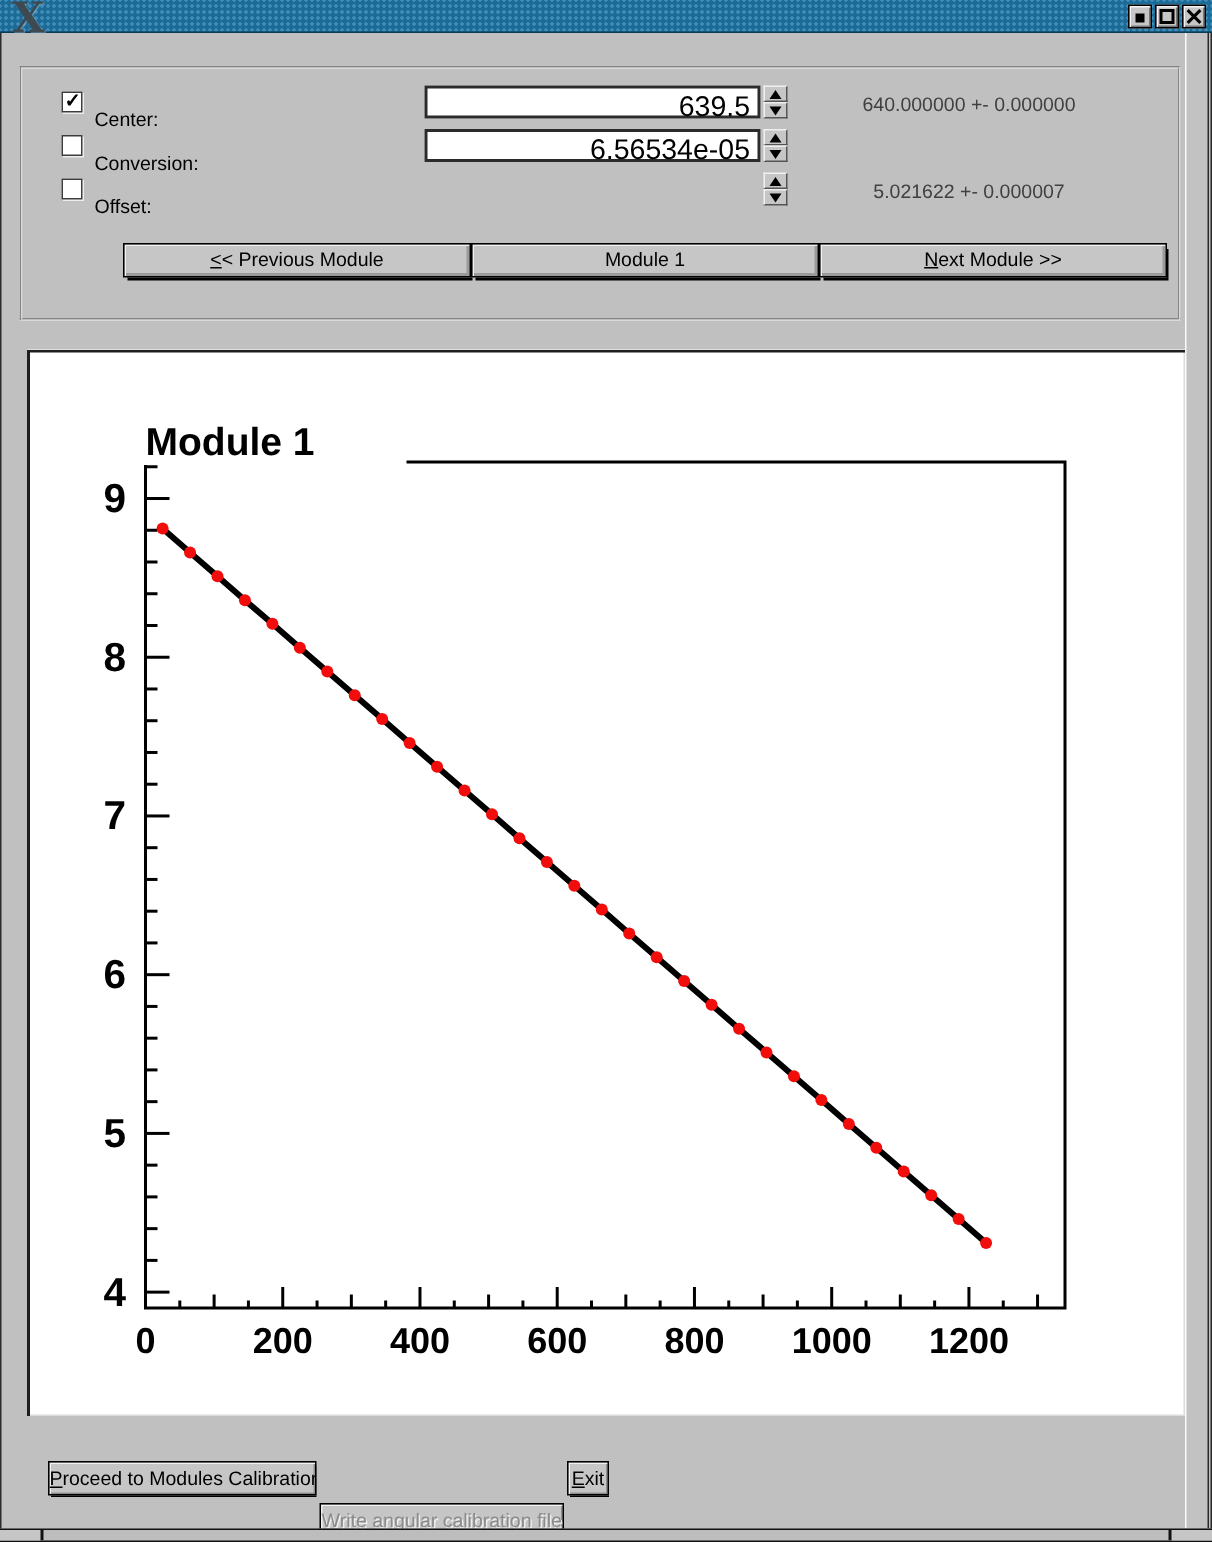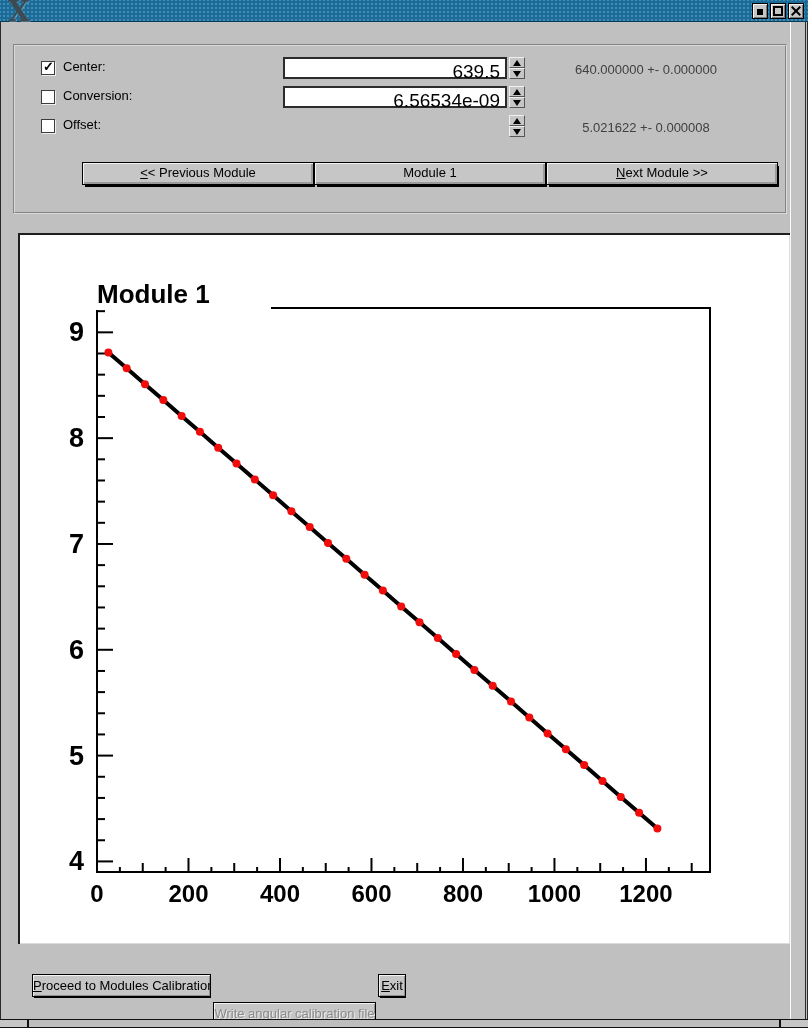--- a/index.html
+++ b/index.html
@@ -26,21 +26,21 @@
   .glyph-x.a{transform:rotate(45deg);} .glyph-x.b{transform:rotate(-45deg);}
 
   
   .panel{position:absolute;left:13px;top:44px;width:774px;height:170px;
     border:2px groove #d9d9d9;}
   .crow{position:absolute;left:0;width:770px;height:22px;}
   .crow.r1{top:11px}.crow.r2{top:40px}.crow.r3{top:69px}
   .checkbox{position:absolute;left:26px;top:4px;width:14px;height:14px;background:#fff;
     border:1px solid #3c3c3c;box-shadow:1px 1px 0 #ededed;cursor:default;}
   .checkbox .check{position:absolute;left:1px;top:-3px;font-size:13px;font-weight:bold;color:#000;}
-  .cb-label{position:absolute;left:48px;top:2px;font-size:13px;color:#000;}
+  .cb-label{position:absolute;left:48px;top:15px;font-size:13px;color:#000;}
   .entry{position:absolute;left:268px;top:0;width:224px;height:22px;background:#fff;
     border:2px solid #2b2b2b;font-size:19px;text-align:right;padding:2px 5px 0 0;color:#000;}
   .spin{position:absolute;left:494px;top:0;width:16px;height:22px;}
   .spin-btn{position:absolute;left:0;width:16px;height:11px;background:#c6c6c6;
     border:1px solid;border-color:#f0f0f0 #555 #555 #f0f0f0;}
   .spin-btn.up{top:0}.spin-btn.down{top:11px}
   .tri-up{position:absolute;left:3px;top:2px;width:0;height:0;
     border-left:4px solid transparent;border-right:4px solid transparent;border-bottom:6px solid #000;}
   .tri-down{position:absolute;left:3px;top:2px;width:0;height:0;
     border-left:4px solid transparent;border-right:4px solid transparent;border-top:6px solid #000;}
@@ -112,21 +112,21 @@
           </span>
       </div>
       <span class="result">640.000000 +- 0.000000</span>
     </div>
 
     <div class="crow r2">
       <span class="checkbox">
           <span class="check"></span>
         </span>
       <span class="cb-label">Conversion:</span>
-      <div class="entry">6.56534e-09</div>
+      <div class="entry">6.56534e-05</div>
       <div class="spin">
         <span class="spin-btn up">
             <i class="tri-up"></i>
           </span>
         <span class="spin-btn down">
             <i class="tri-down"></i>
           </span>
       </div>
     </div>
 
@@ -136,21 +136,21 @@
         </span>
       <span class="cb-label">Offset:</span>
       <div class="spin">
         <span class="spin-btn up">
             <i class="tri-up"></i>
           </span>
         <span class="spin-btn down">
             <i class="tri-down"></i>
           </span>
       </div>
-      <span class="result">5.021622 +- 0.000008</span>
+      <span class="result">5.021622 +- 0.000007</span>
     </div>
 
     <div class="nav-row">
       <div class="nav-btn"><span></span><span class="u">&lt;</span><span>&lt; Previous Module</span></div>
       <div class="nav-btn"><span>Module 1</span><span class="u"></span><span></span></div>
       <div class="nav-btn"><span></span><span class="u">N</span><span>ext Module &gt;&gt;</span></div>
     </div>
   </div>
 
   <div class="plot-panel">

